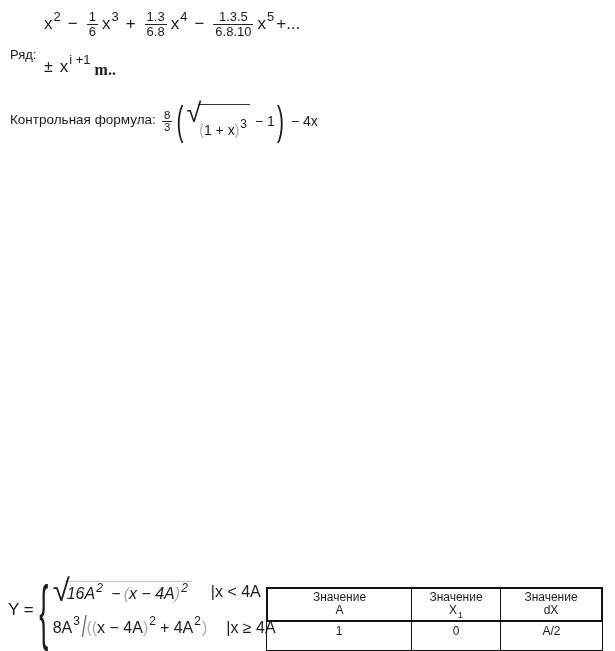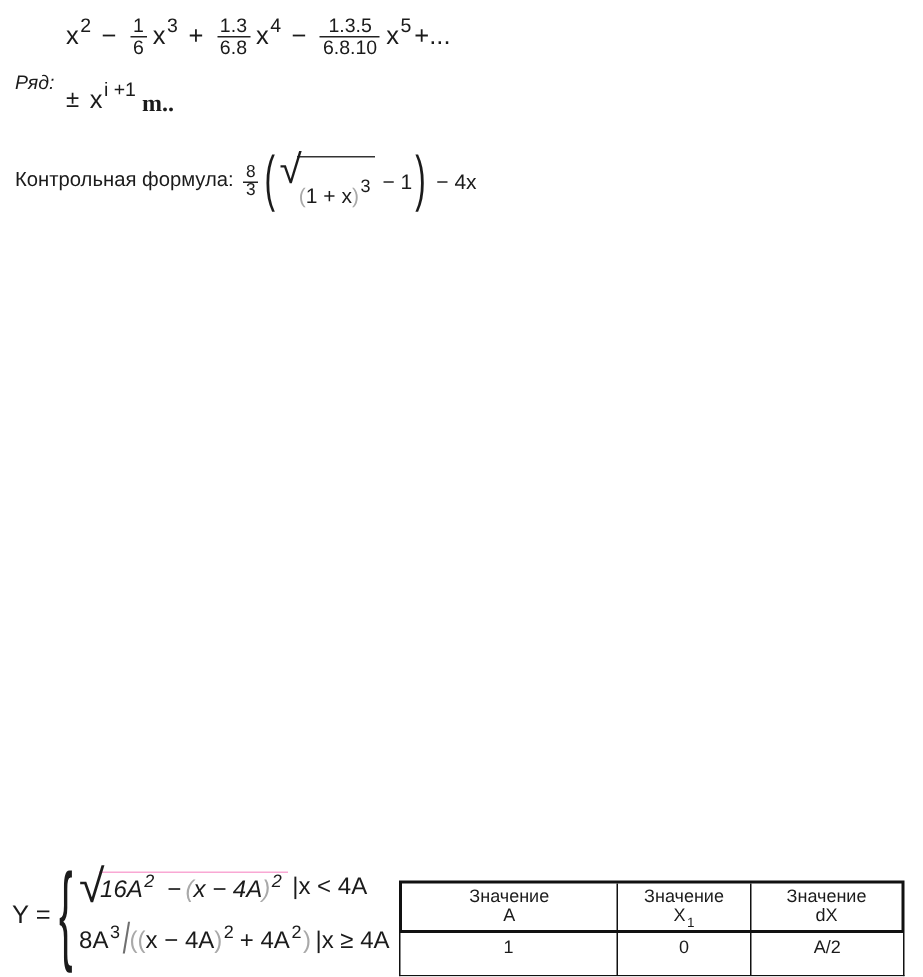--- a/index.html
+++ b/index.html
@@ -20,21 +20,21 @@
   
   .sp  { font-size:13px; position:relative; top:-8px; margin:0 2px 0 1px; }
   .sp2 { font-size:12px; position:relative; top:-7px; margin:0 1px; }
   .sb  { font-size:9px;  position:relative; top:4px; margin-left:1px; }
 
   .op { margin:0 5px; }
   .gp { color:#a9a9a9; }        
 
   
   .label { font-size:13px; }
-  .lbl2  { left:10px; top:47px;font-style:italic; }
+  .lbl2  { left:10px; top:47px; }
   .f2    { left:44px; top:42px; height:50px; }
   .pm    { font-size:16px; margin-right:3px; }
   .xpow  { margin-left:4px; }
   .msuffix { font-family:"Liberation Serif","DejaVu Serif",serif; font-weight:bold;
              font-size:16px; margin-left:2px; position:relative; top:3px; }
 
   
   .lbl3 { left:10px; top:112px; font-size:13.5px; }
   .f3   { left:160px; top:98px; height:46px; font-size:14px; }
   .fr-small { font-size:11.5px; line-height:11px; margin:0 2px; }
@@ -50,21 +50,21 @@
   .pw { left:8px; top:571px; height:78px; display:flex; align-items:center; }
   .pw-lhs { font-size:17px; margin-right:4px; white-space:nowrap; }
   .brace { display:inline-block; font-size:34px; line-height:34px;
            transform:scale(0.8,2.15); transform-origin:center; width:13px; }
   .pw-rows { display:flex; flex-direction:column; margin-left:2px; }
   .pw-row { display:flex; align-items:center; font-size:16px; height:36px; white-space:nowrap; }
   .sqrt2 { display:inline-flex; align-items:flex-start; }
   .sqrt2 .sg { font-size:31px; line-height:23px; margin-right:-4px; position:relative; top:-2px; }
   .sqrt2 .rad { border-top:1px solid #f9a8d4; padding:3px 3px 0 1px; white-space:nowrap;font-style:italic; }
   .slash { display:inline-block; font-size:16px; transform:scale(1.1,1.8); margin:0 0 0 1px; color:#6f6f6f; }
-  .cond { margin-left:3px; }
+  .cond { margin-left:19px; }
 
   
   .tbl { left:266px; top:587px; width:337px; font-size:12px; line-height:12px; }
   .t-head { display:flex; border:2px solid #111; box-sizing:border-box; width:337px; }
   .t-head .hc { box-sizing:border-box; text-align:center; padding:2px 0 3px; }
   .hc .l2 { margin-top:1px; }
   .c1 { width:143px; } .c2 { width:89px; } .c3 { width:101px; }
   .t-head .c2, .t-head .c3 { border-left:1px solid #111; }
   .t-body { display:flex; border:1px solid #111; border-top:none; box-sizing:border-box;
             width:337px; margin:0 0 0 0; }

